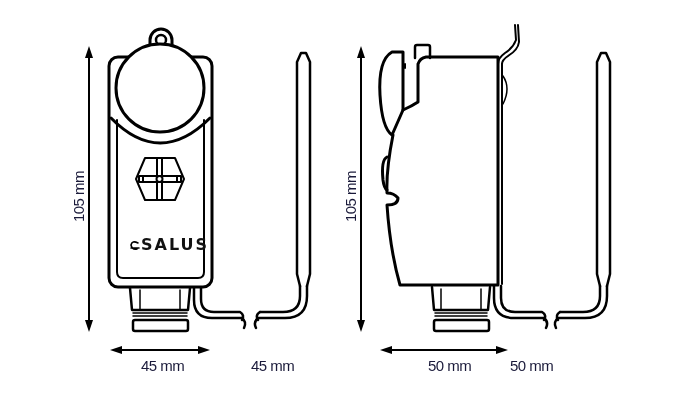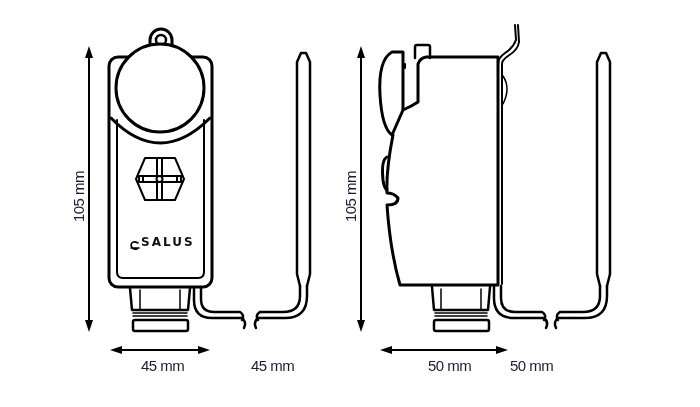--- a/index.html
+++ b/index.html
@@ -2,21 +2,21 @@
 <html><head>
 <meta charset="utf-8">
 <style>
   html, body { margin: 0; padding: 0; background: #ffffff; }
   body { width: 700px; height: 407px; position: relative; overflow: hidden;
          font-family: "Liberation Sans", sans-serif; }
   svg.diagram { position: absolute; left: 0; top: 0; }
   .dim-label { position: absolute; font-family: "Liberation Sans", sans-serif;
                font-size: 15px; color: #1a1a3a; letter-spacing: -0.5px; white-space: nowrap; text-align: right; }
   .dim-label.v { transform-origin: center center; transform: rotate(-90deg); }
-  .brand { position: absolute; font-family: "DejaVu Sans", sans-serif; font-size: 12px;
+  .brand { position: absolute; font-family: "DejaVu Sans", sans-serif; font-size: 16px;
            letter-spacing: 2px; color: #111; font-weight: bold; }
 </style>
 </head>
 <body>
 
 <svg class="diagram" width="700" height="407" viewBox="0 0 700 407" xmlns="http://www.w3.org/2000/svg" fill="none" stroke="#000" stroke-linejoin="round" stroke-linecap="round">
 
   <g>
 
     <g>

